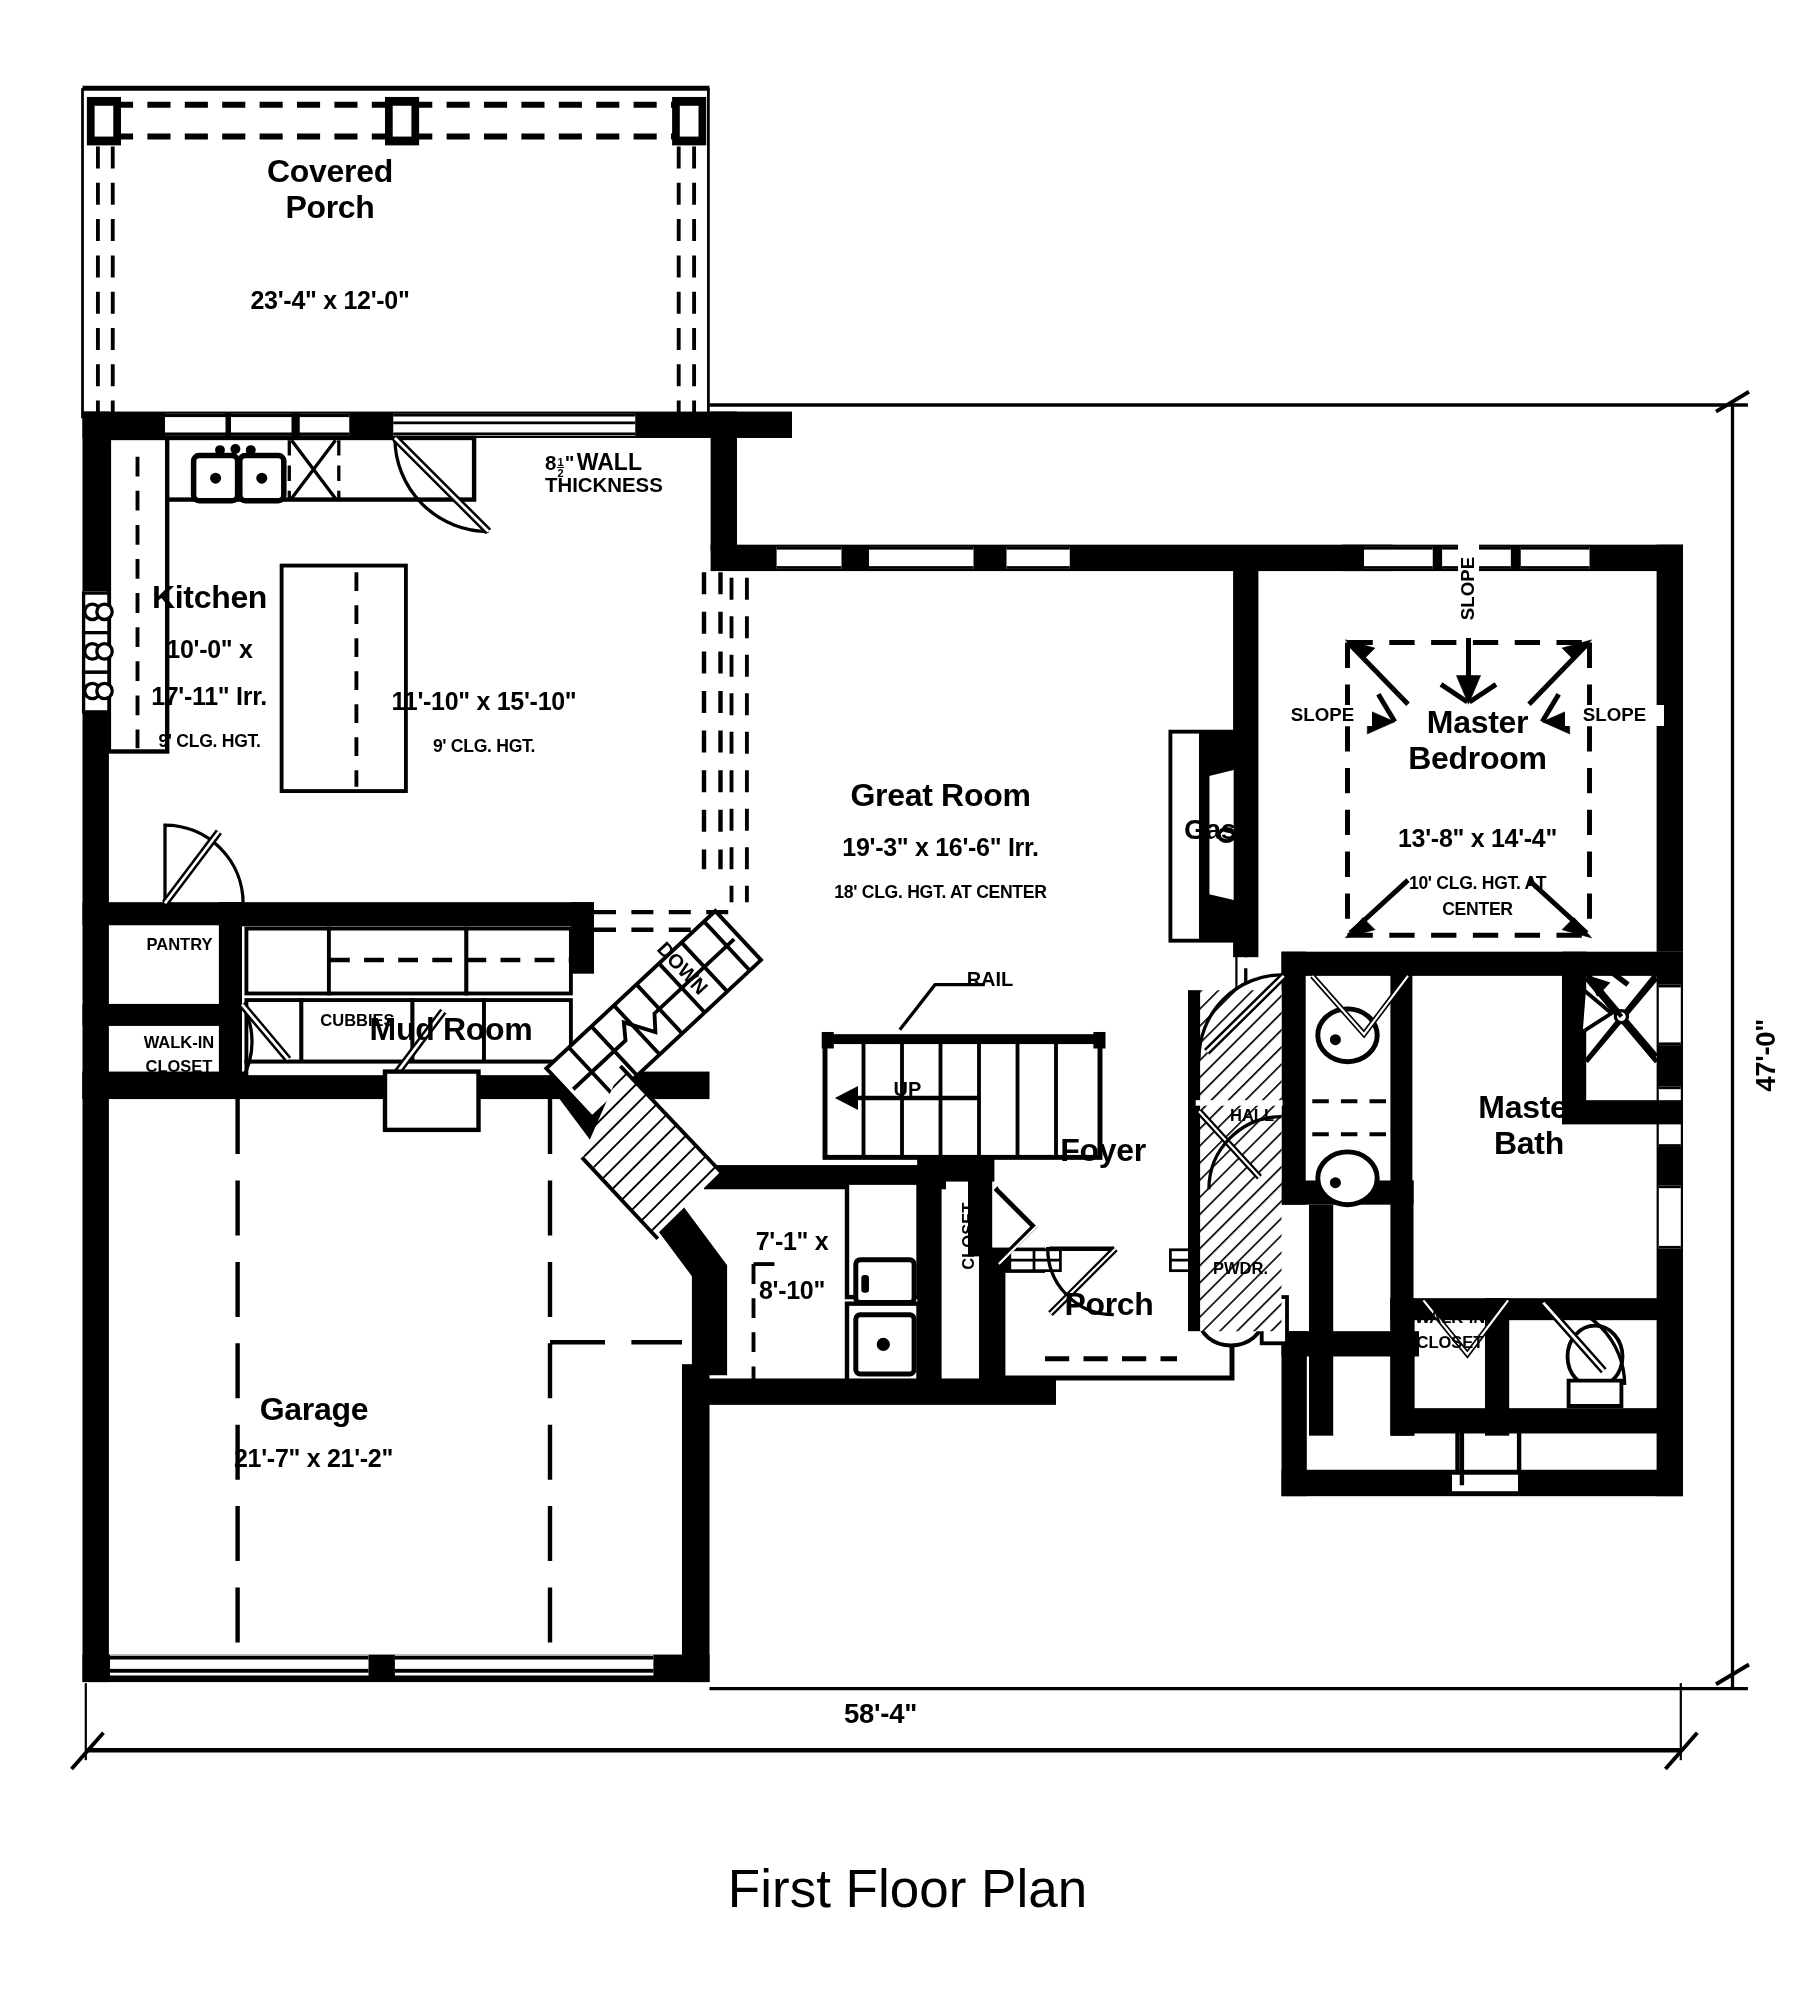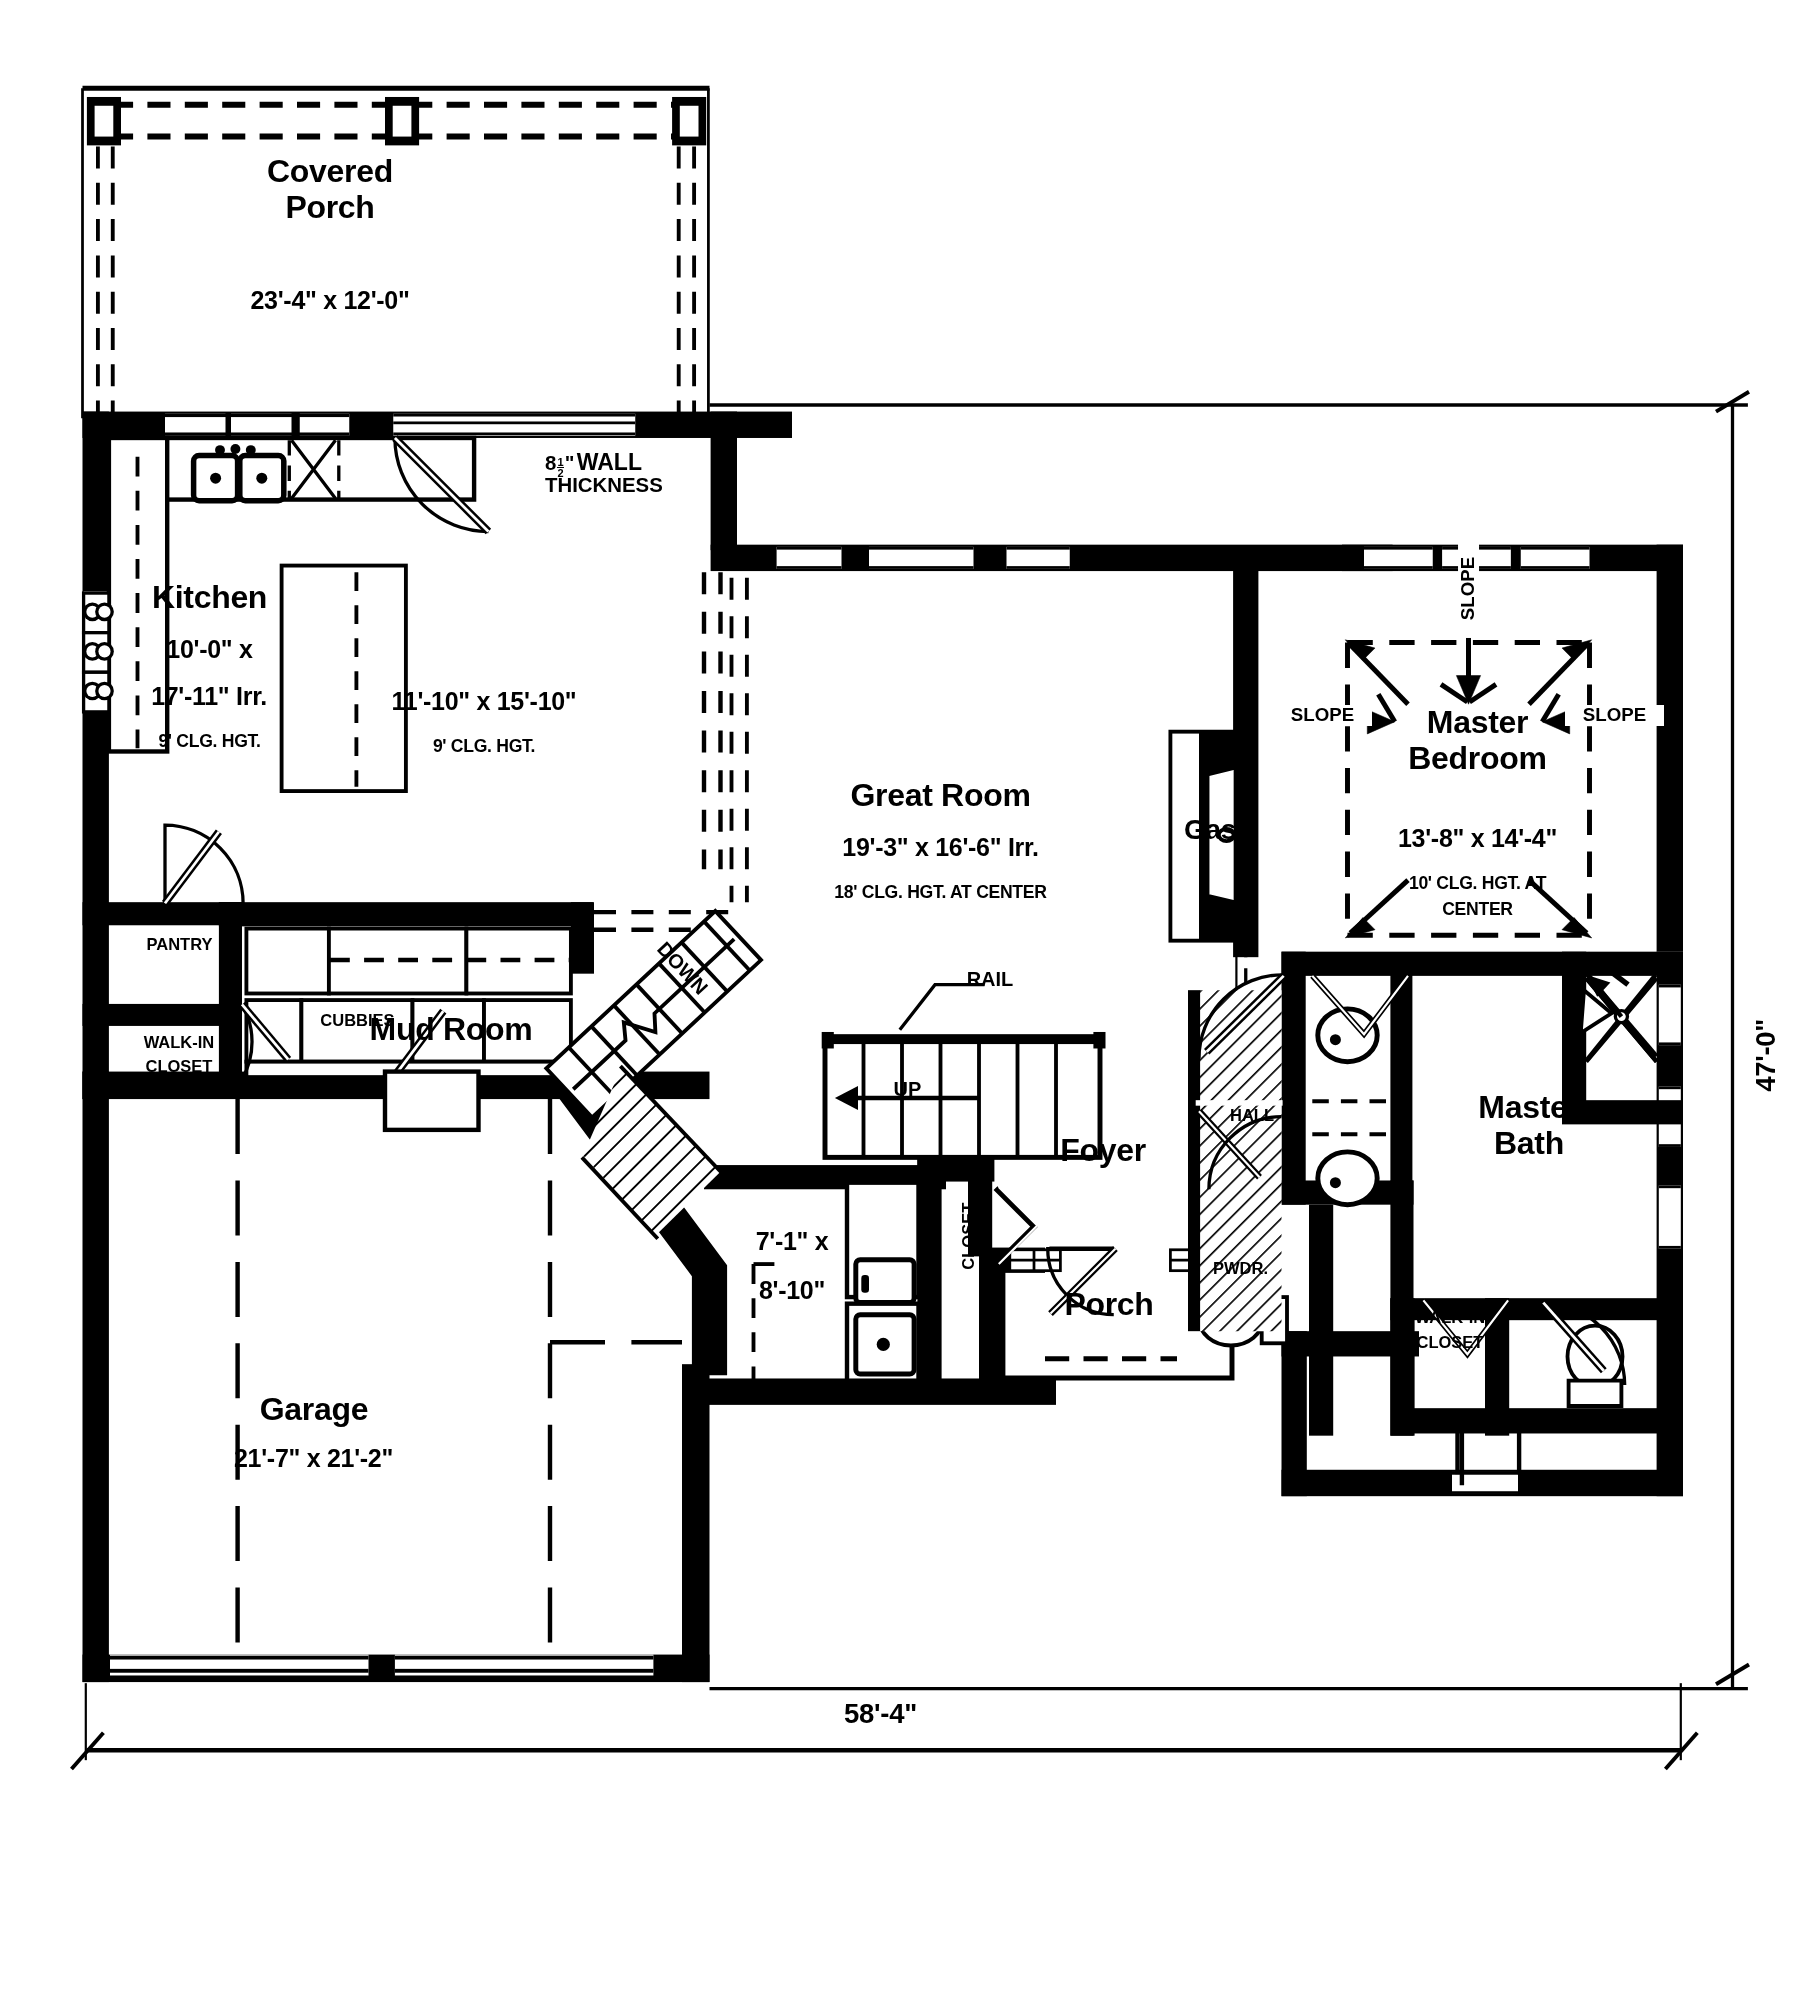--- a/index.html
+++ b/index.html
@@ -546,15 +546,16 @@
       <span style="display:block;border-bottom:1.7px solid #000;font-weight:700;">1</span>
       <span style="display:block;font-weight:700;">2</span>
     </span><span style="font-size:20.4px;font-weight:700;">"</span>
     <span style="font-size:23px;font-weight:700;">WALL</span>
   </div>
   <div class="lbl" style="left:545px;top:474px;width:149px;text-align:left;font-size:20.4px;font-weight:700;">THICKNESS</div>
 
   <div class="lbl room-dim" style="left:798px;top:1699px;width:165px;font-size:27.5px;font-weight:700;">58'-4"</div>
   <div class="lbl room-dim" style="left:1700px;top:1040px;width:132px;font-size:27.5px;font-weight:700;transform:rotate(-90deg);transform-origin:center;">47'-0"</div>
 
+  <div class="lbl title" style="left:0px;top:1859px;width:1815px;font-weight:400;">First Floor Plan</div>
 
 </div>
 
 
 </body></html>

